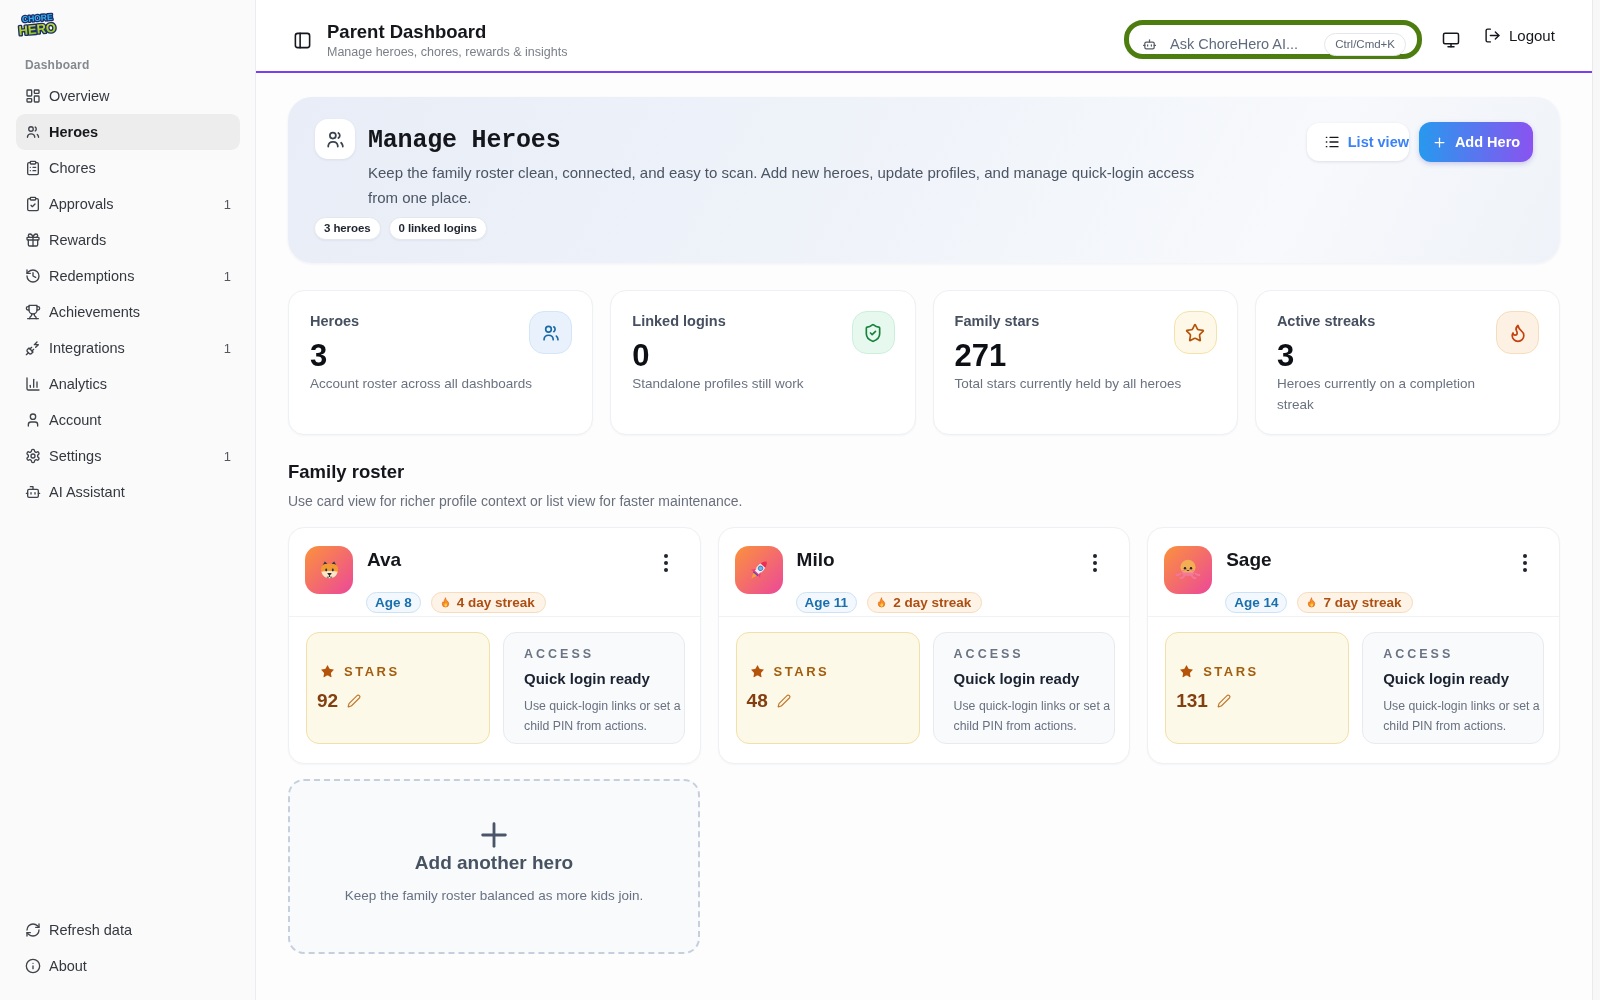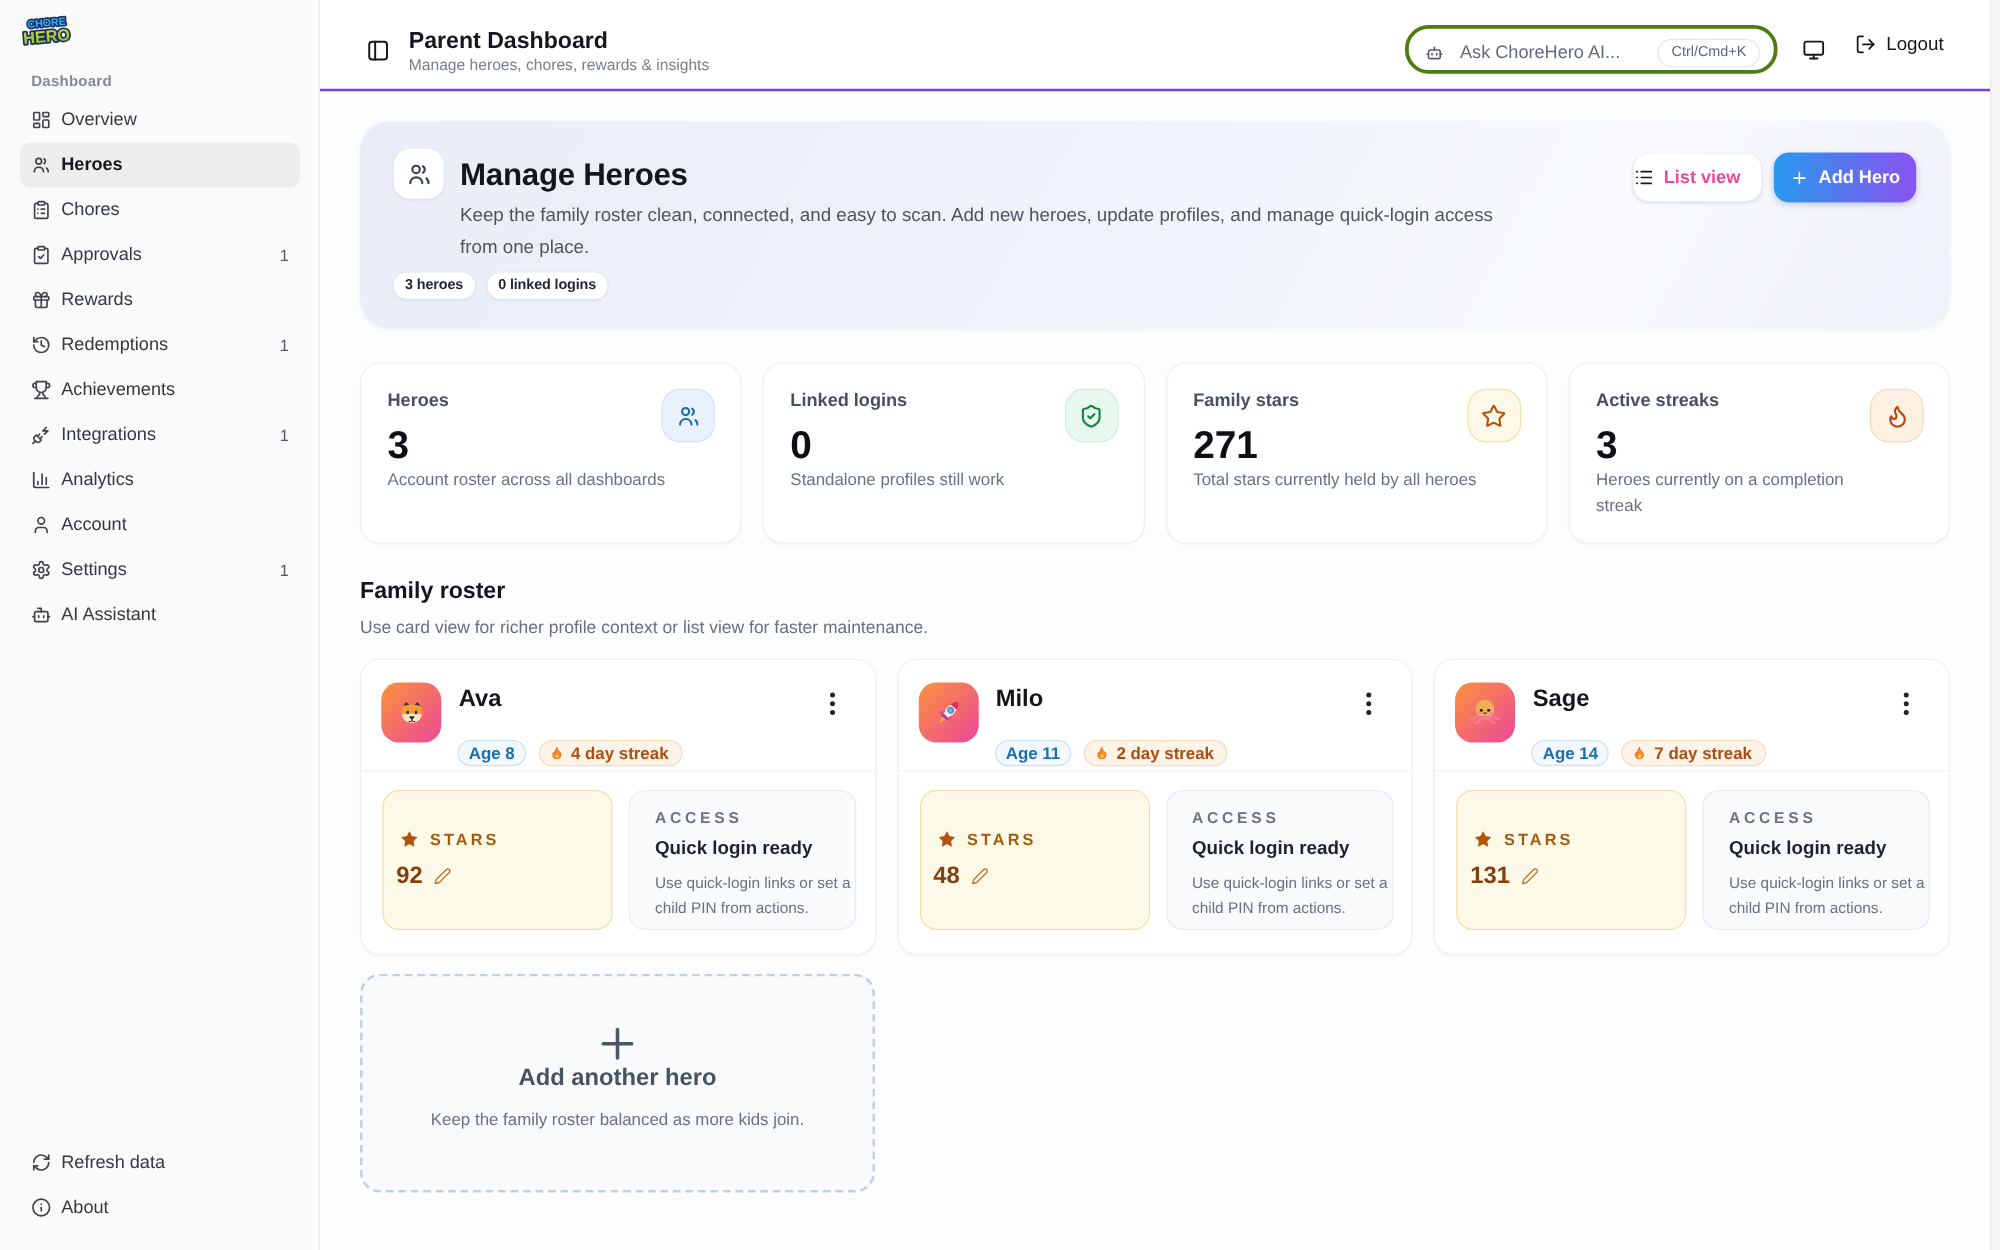--- a/index.html
+++ b/index.html
@@ -16,40 +16,40 @@
 .nav-item svg { width:16px; height:16px; margin-right:8px; flex:none; stroke:#3f434a; }
 .nav-item.active { background:#ededee; font-weight:700; color:#17181c; }
 .nav-item .badge { margin-left:auto; font-size:13px; color:#55585e; }
 .nav-bottom { position:absolute; left:16px; bottom:16px; width:224px; }
 
 
 .header { position:absolute; left:256px; top:0; width:1344px; height:73px; background:#fff; border-bottom:2px solid #7d3ef2; }
 .panel-ic { position:absolute; left:37px; top:31px; width:19px; height:19px; }
 .h-title { position:absolute; left:71px; top:21px; font-size:18.5px; font-weight:700; color:#15171c; }
 .h-sub { position:absolute; left:71px; top:45px; font-size:12.5px; color:#7a7f88; }
-.askbox { position:absolute; left:868px; top:20px; width:298px; height:39px; border:3px solid #4d7c0f; border-radius:19px; background:#fff; box-shadow:0 1px 2px rgba(20,30,60,.05); }
+.askbox { position:absolute; left:868px; top:20px; width:298px; height:39px; border:5px solid #4d7c0f; border-radius:19px; background:#fff; box-shadow:0 1px 2px rgba(20,30,60,.05); }
 .askbox svg.bot { position:absolute; left:13px; top:12px; width:15px; height:15px; }
 .askbox .ph { position:absolute; left:41px; top:11px; font-size:14.5px; color:#5f6b7d; }
 .askbox .kbd { position:absolute; right:11px; top:8px; height:23px; line-height:21px; padding:0 10px; border:1px solid #e3e6ea; border-radius:12px; font-size:11.5px; color:#5c6675; background:#fff; }
 .mon-ic { position:absolute; left:1186px; top:31px; width:18px; height:18px; }
 .logout { position:absolute; left:1228px; top:27px; display:flex; align-items:center; font-size:15px; color:#15171c; }
 .logout svg { width:17px; height:17px; margin-right:8px; }
 
 
 .main { position:absolute; left:256px; top:75px; width:1344px; height:925px; background:#fdfdfe; }
 
 
 .banner { position:absolute; left:32px; top:22px; width:1272px; height:166px; border-radius:24px; background:linear-gradient(118deg,#e9edf7 0%,#eef2f9 40%,#f7f9fc 78%,#eff2f8 100%); box-shadow:0 1px 3px rgba(30,40,80,.06); }
 .banner .bicon { position:absolute; left:27px; top:22px; width:40px; height:40px; border-radius:13px; background:#fff; box-shadow:0 1px 3px rgba(30,40,80,.08); display:flex; align-items:center; justify-content:center; }
 .banner .bicon svg { width:21px; height:21px; }
-.banner h1 { position:absolute; left:80px; top:29px; font-size:25px; font-weight:700; color:#14161b; letter-spacing:-.2px; }
+.banner h1 { position:absolute; left:80px; top:29px; font-size:25px; font-weight:700; color:#14161b; letter-spacing:-.2px;font-family:Liberation Mono, monospace; }
 .banner .bdesc { position:absolute; left:80px; top:64px; width:840px; font-size:15px; line-height:24.5px; color:#4b5563; }
 .bpills { position:absolute; left:26px; top:120px; display:flex; gap:8px; }
 .bpill { height:23px; line-height:21px; padding:0 9px; background:#fff; border:1px solid #e4e8ee; border-radius:12px; font-size:11.5px; font-weight:700; color:#1f242e; letter-spacing:-.1px; box-shadow:0 1px 2px rgba(30,40,80,.05); }
-.btn-list { position:absolute; left:1019px; top:26px; width:102px; height:38px; background:#fff; border-radius:12px; box-shadow:0 1px 3px rgba(30,40,80,.12); display:flex; align-items:center; justify-content:flex-start; font-size:14.5px; font-weight:700; color:#ec4899; }
+.btn-list { position:absolute; left:1019px; top:26px; width:102px; height:38px; background:#fff; border-radius:12px; box-shadow:0 1px 3px rgba(30,40,80,.12); display:flex; align-items:center; justify-content:flex-end; font-size:14.5px; font-weight:700; color:#3b82f6; }
 .btn-list svg { width:16px; height:16px; margin-right:8px; }
 .btn-add { position:absolute; left:1131px; top:25px; width:114px; height:40px; border-radius:12px; background:linear-gradient(90deg,#2799ee,#8a53f0); display:flex; align-items:center; justify-content:center; font-size:14.5px; font-weight:700; color:#fff; box-shadow:0 2px 5px rgba(80,70,200,.25); }
 .btn-add svg { width:15px; height:15px; margin-right:8px; }
 
 
 .stats { position:absolute; left:32px; top:215px; width:1273px; display:flex; gap:17px; }
 .stat { position:relative; width:305.3px; height:145px; flex:none; background:#fff; border:1px solid #eef0f3; border-radius:16px; box-shadow:0 1px 2px rgba(30,40,80,.04); }
 .stat .slabel { position:absolute; left:21px; top:22px; font-size:14.5px; font-weight:700; color:#475060; }
 .stat .sicon { position:absolute; right:20px; top:20px; width:43px; height:43px; border-radius:15px; display:flex; align-items:center; justify-content:center; }
 .stat .sicon svg { width:20px; height:20px; }

